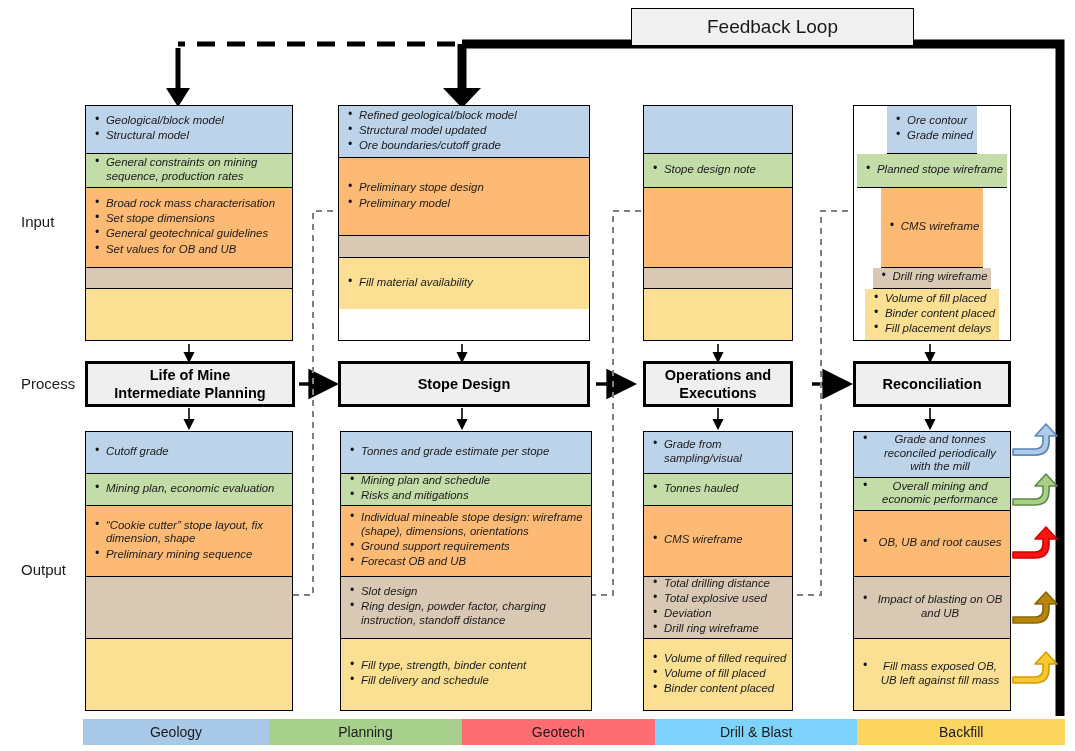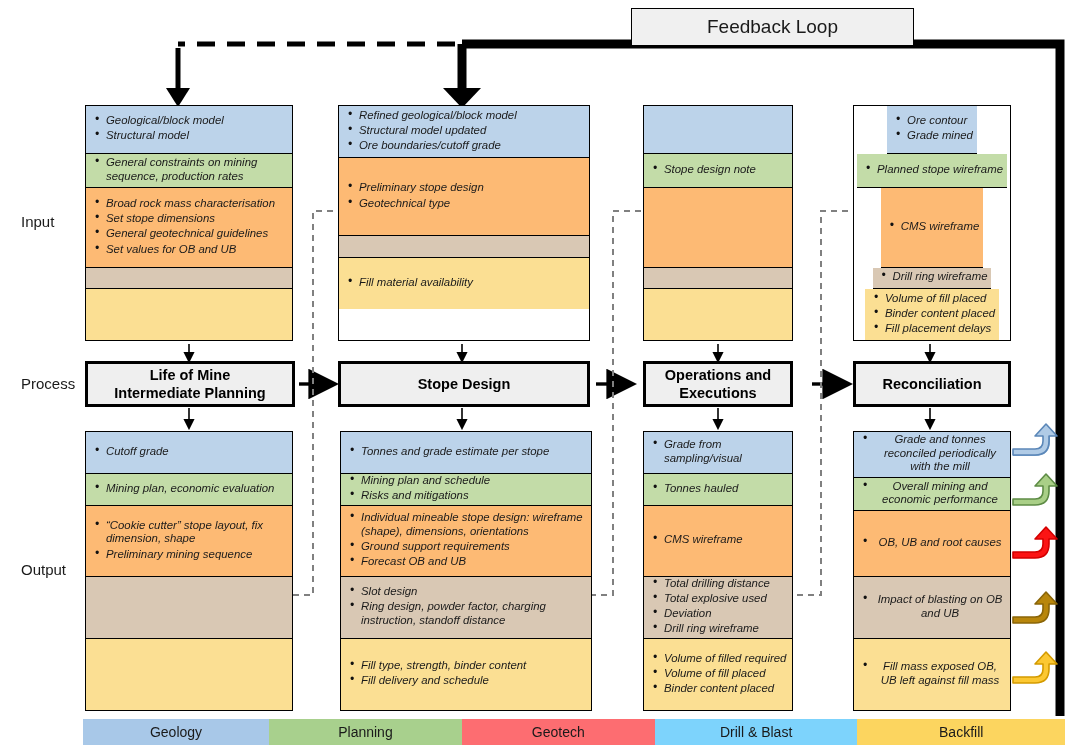--- a/index.html
+++ b/index.html
@@ -205,21 +205,21 @@
     <div class="band c-geology" style="height:52px;">
         <ul>
           <li>Refined geological/block model</li>
           <li>Structural model updated</li>
           <li>Ore boundaries/cutoff grade</li>
         </ul>
       </div>
     <div class="band c-geotech" style="height:78px;">
         <ul>
           <li>Preliminary stope design</li>
-          <li>Geotechnical type</li>
+          <li>Preliminary model</li>
         </ul>
       </div>
     <div class="band c-drill" style="height:22px;">
         <ul></ul>
       </div>
     <div class="band c-backfill" style="height:51px;">
         <ul>
           <li>Fill material availability</li>
         </ul>
       </div>

